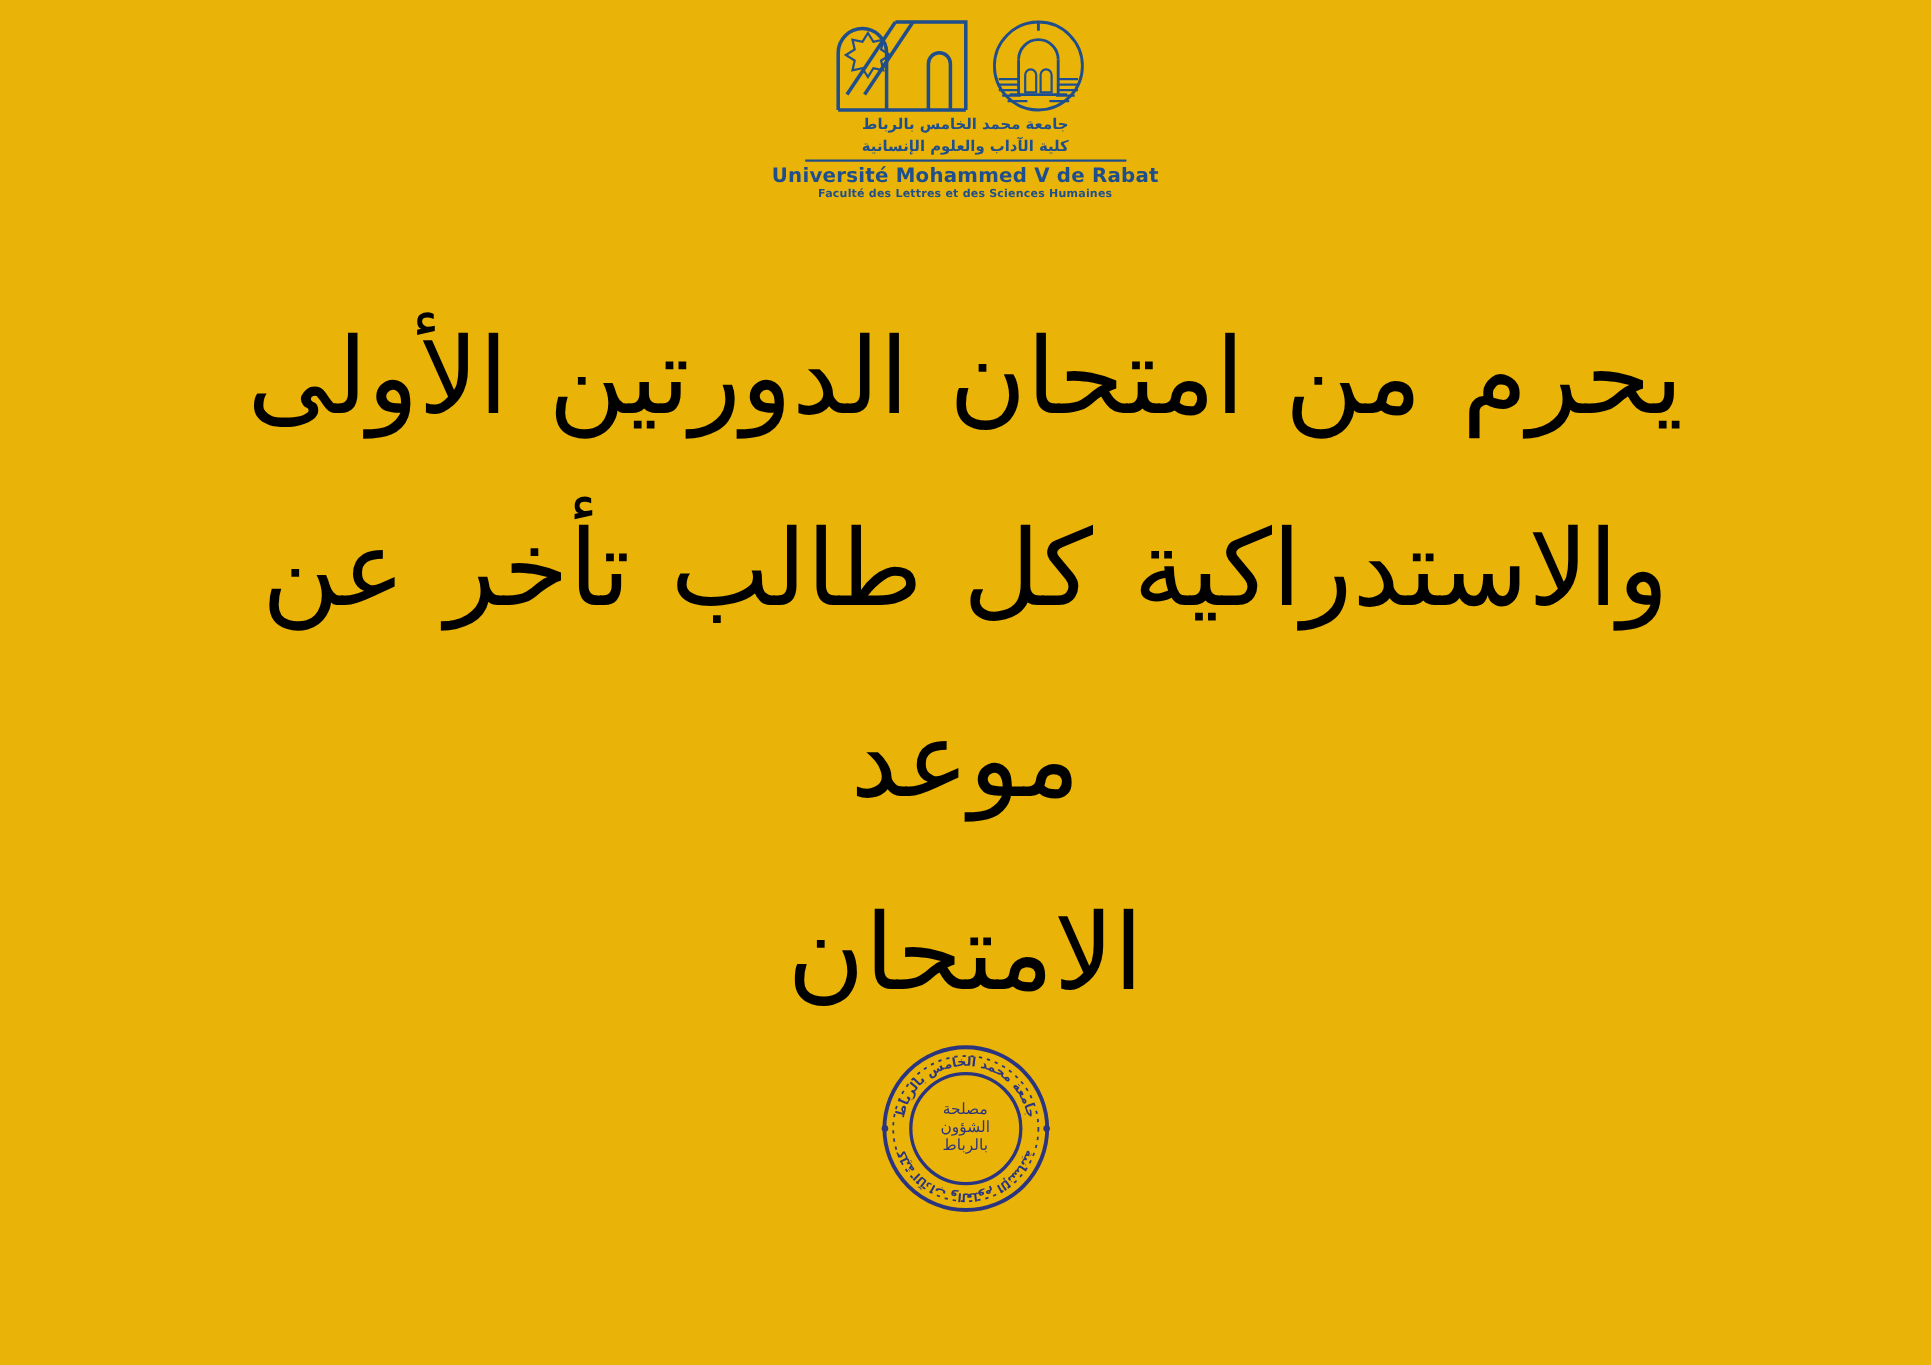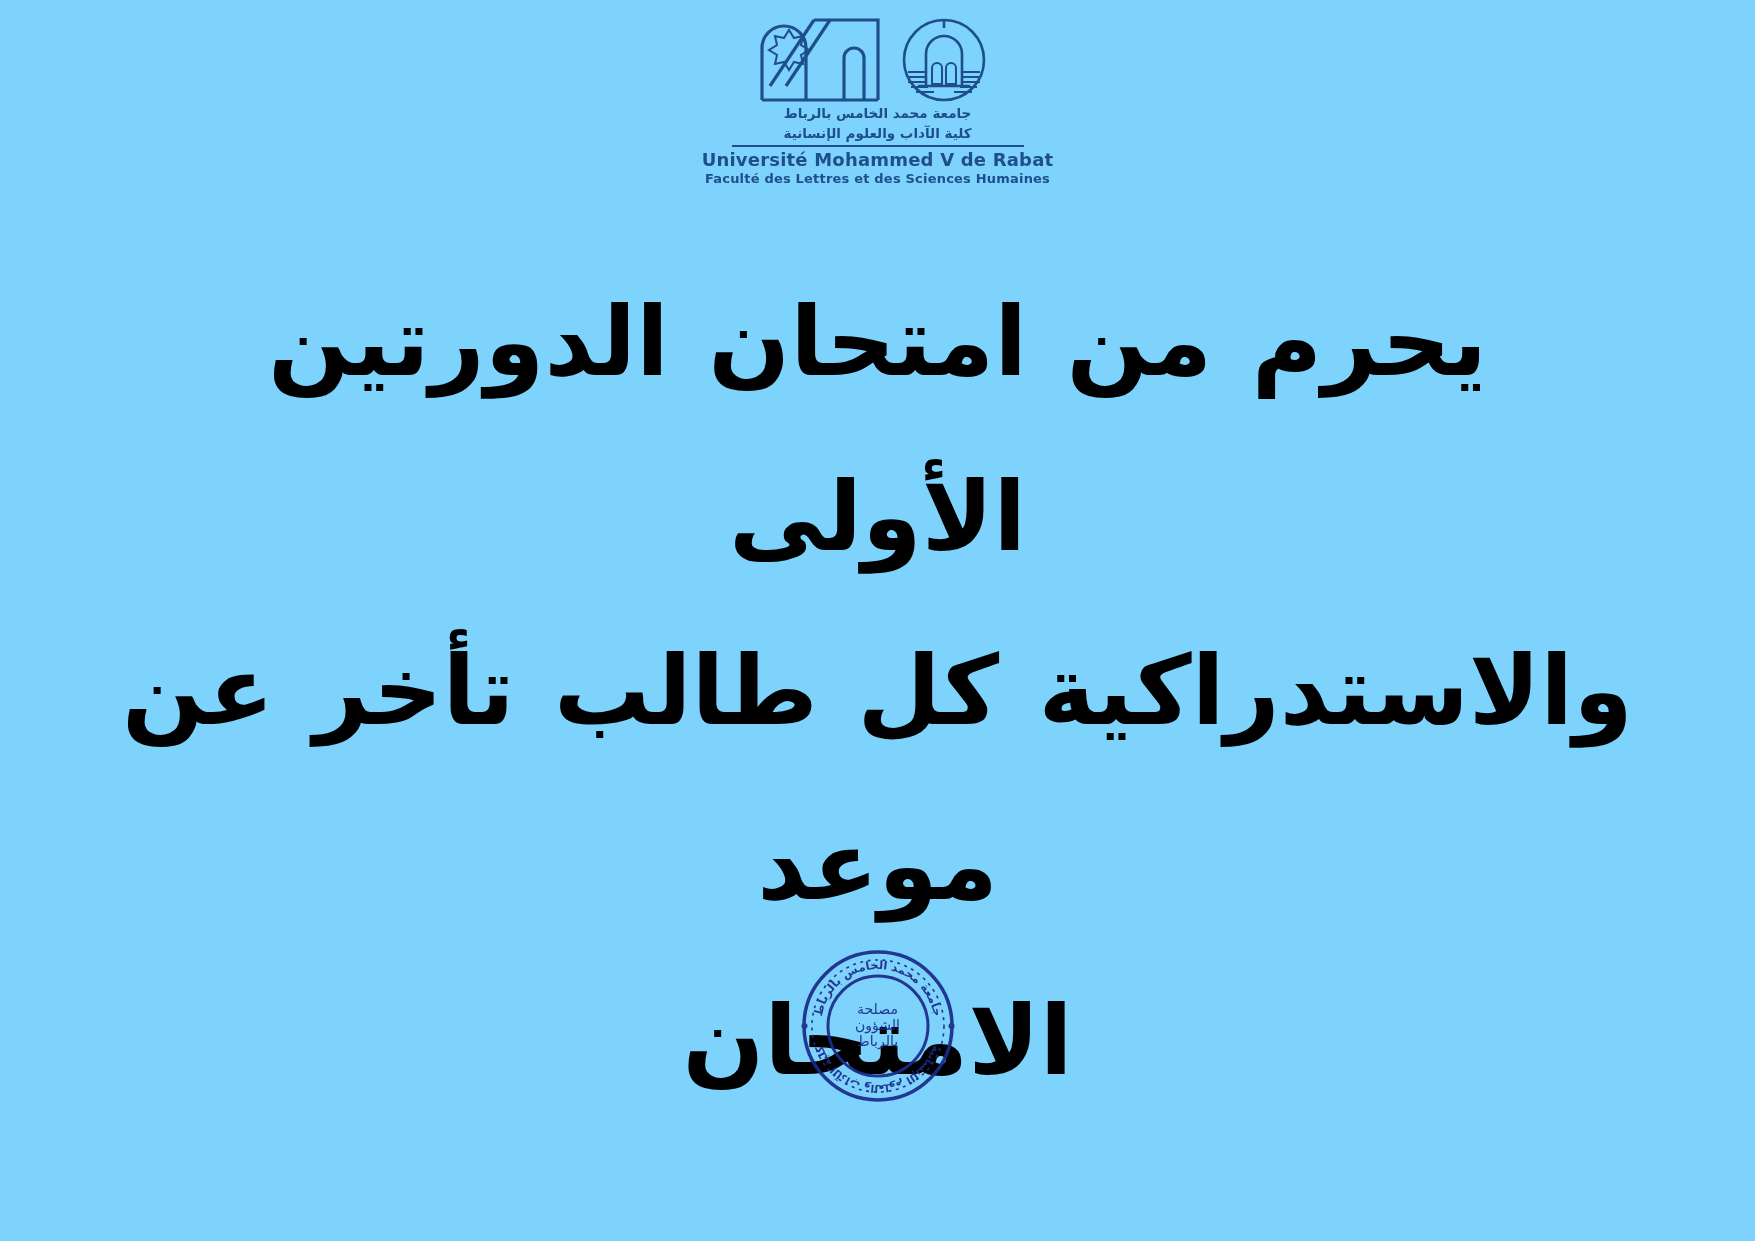--- a/index.html
+++ b/index.html
@@ -13,21 +13,21 @@
     background: #ffffff;
     font-family: "DejaVu Sans", "Liberation Sans", sans-serif;
     overflow: hidden;
     position: relative;
   }
 
   
   .page {
     position: absolute;
     inset: 0;
-    background: #7dd3fc;
+    background: #eab308;
   }
 
   
   .letterhead {
     position: absolute;
     left: 0;
     right: 0;
     top: 14px;
     display: flex;
     flex-direction: column;
@@ -69,33 +69,33 @@
   }
   .lh-fr {
     color: #1f4e8c;
     font-size: 18px;
     font-weight: 700;
     line-height: 1.28;
     letter-spacing: 0.2px;
     white-space: nowrap;
     text-align: center;
   }
-  .lh-fr.small { font-size: 13px; }
+  .lh-fr.small { font-size: 10px; }
 
   
   .notice {
     position: absolute;
     left: 120px;
     right: 120px;
     top: 255px;
     direction: rtl;
     text-align: center;
     color: #000000;
     font-family: "DejaVu Sans", "Liberation Sans", sans-serif;
-    font-weight: 700;
+    font-weight: 400;
     font-size: 96px;
     line-height: 1.82;
     letter-spacing: 0px;
     word-spacing: 6px;
   }
 
   
   .stamp-wrap {
     position: absolute;
     left: 0;

